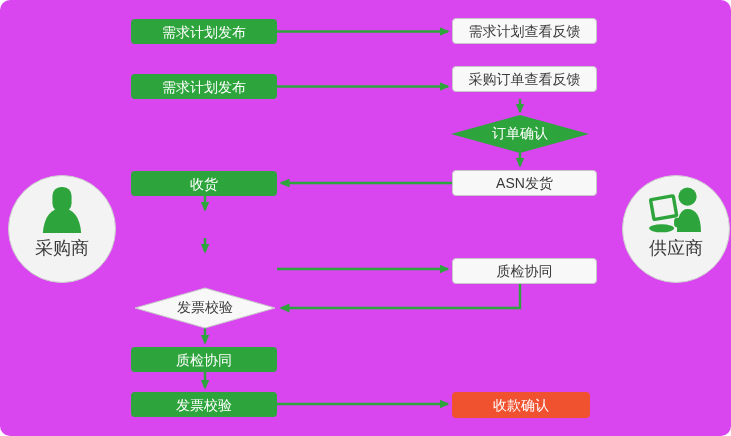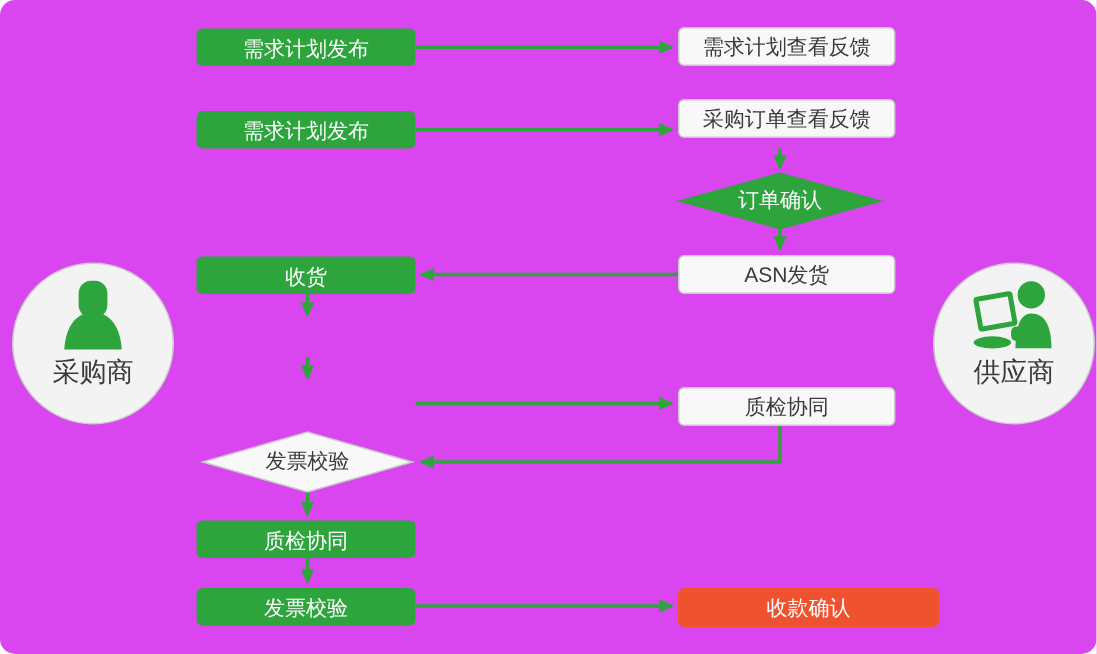--- a/index.html
+++ b/index.html
@@ -13,21 +13,21 @@
   .ah-shape{fill:var(--green,#2EA53C);}
   .diamond-green{fill:var(--green,#2EA53C);}
   .diamond-gray{fill:var(--box-bg,#F8F8F8);stroke:var(--box-border,#C8C8C8);stroke-width:1;}
   .node{
     position:absolute;display:flex;align-items:center;justify-content:center;
     font-size:14px;line-height:1;box-sizing:border-box;white-space:nowrap;
   }
   .gbox{width:146px;height:25px;background:var(--green,#2EA53C);border-radius:4px;color:#fff;}
   .wbox{width:145px;height:26px;background:var(--box-bg,#F8F8F8);
         border:1px solid var(--box-border,#C8C8C8);border-radius:4px;color:var(--text-dark,#3A3A3A);}
-  .rbox{width:174px;height:26px;background:var(--red,#F0512F);border-radius:4px;color:#fff;}
+  .rbox{width:138px;height:26px;background:var(--red,#F0512F);border-radius:4px;color:#fff;}
   .dlabel{position:absolute;display:flex;align-items:center;justify-content:center;
           font-size:14px;color:#fff;white-space:nowrap;}
   .dlabel.dark{color:var(--text-dark,#3A3A3A);}
   .actor{
     position:absolute;width:108px;height:108px;border-radius:50%;
     background:var(--circle-bg,#F3F3F3);border:1px solid var(--circle-border,#CCCCCC);
     box-sizing:border-box;display:flex;flex-direction:column;align-items:center;
   }
   .actor svg{margin-top:11px;display:block;}
   .actor-label{font-size:18px;color:var(--text-dark,#3A3A3A);margin-top:1px;white-space:nowrap;}

